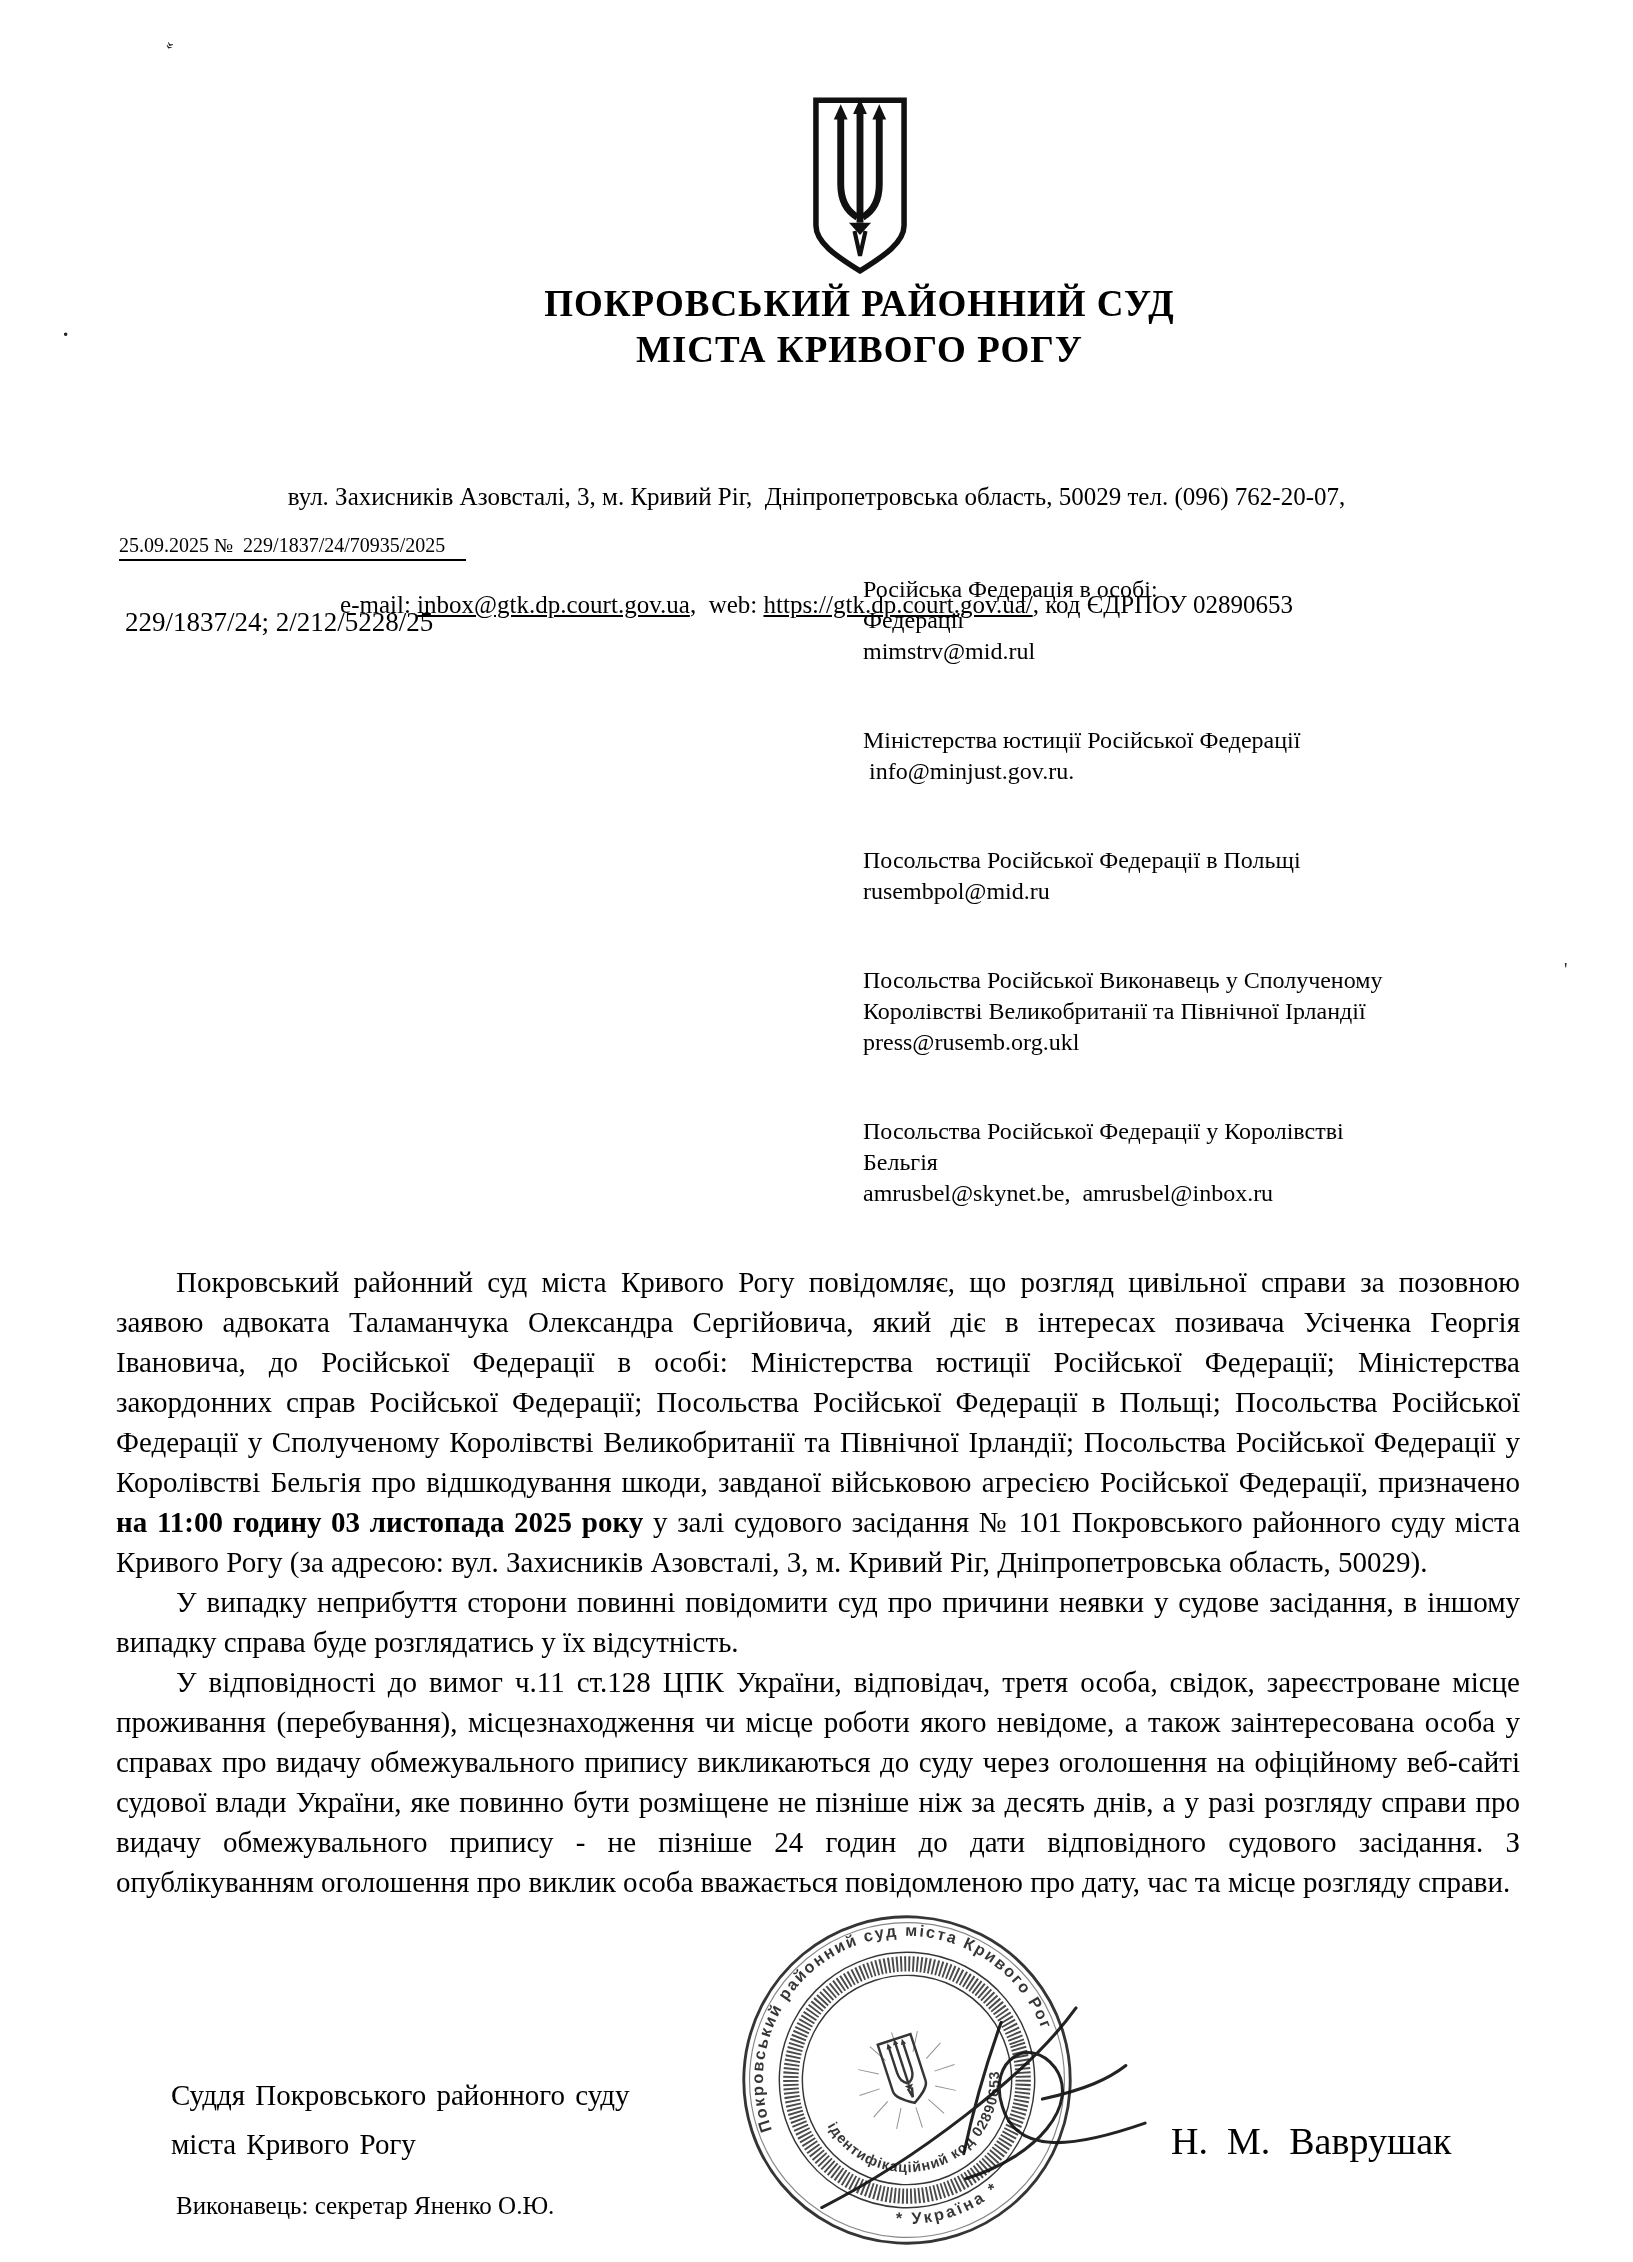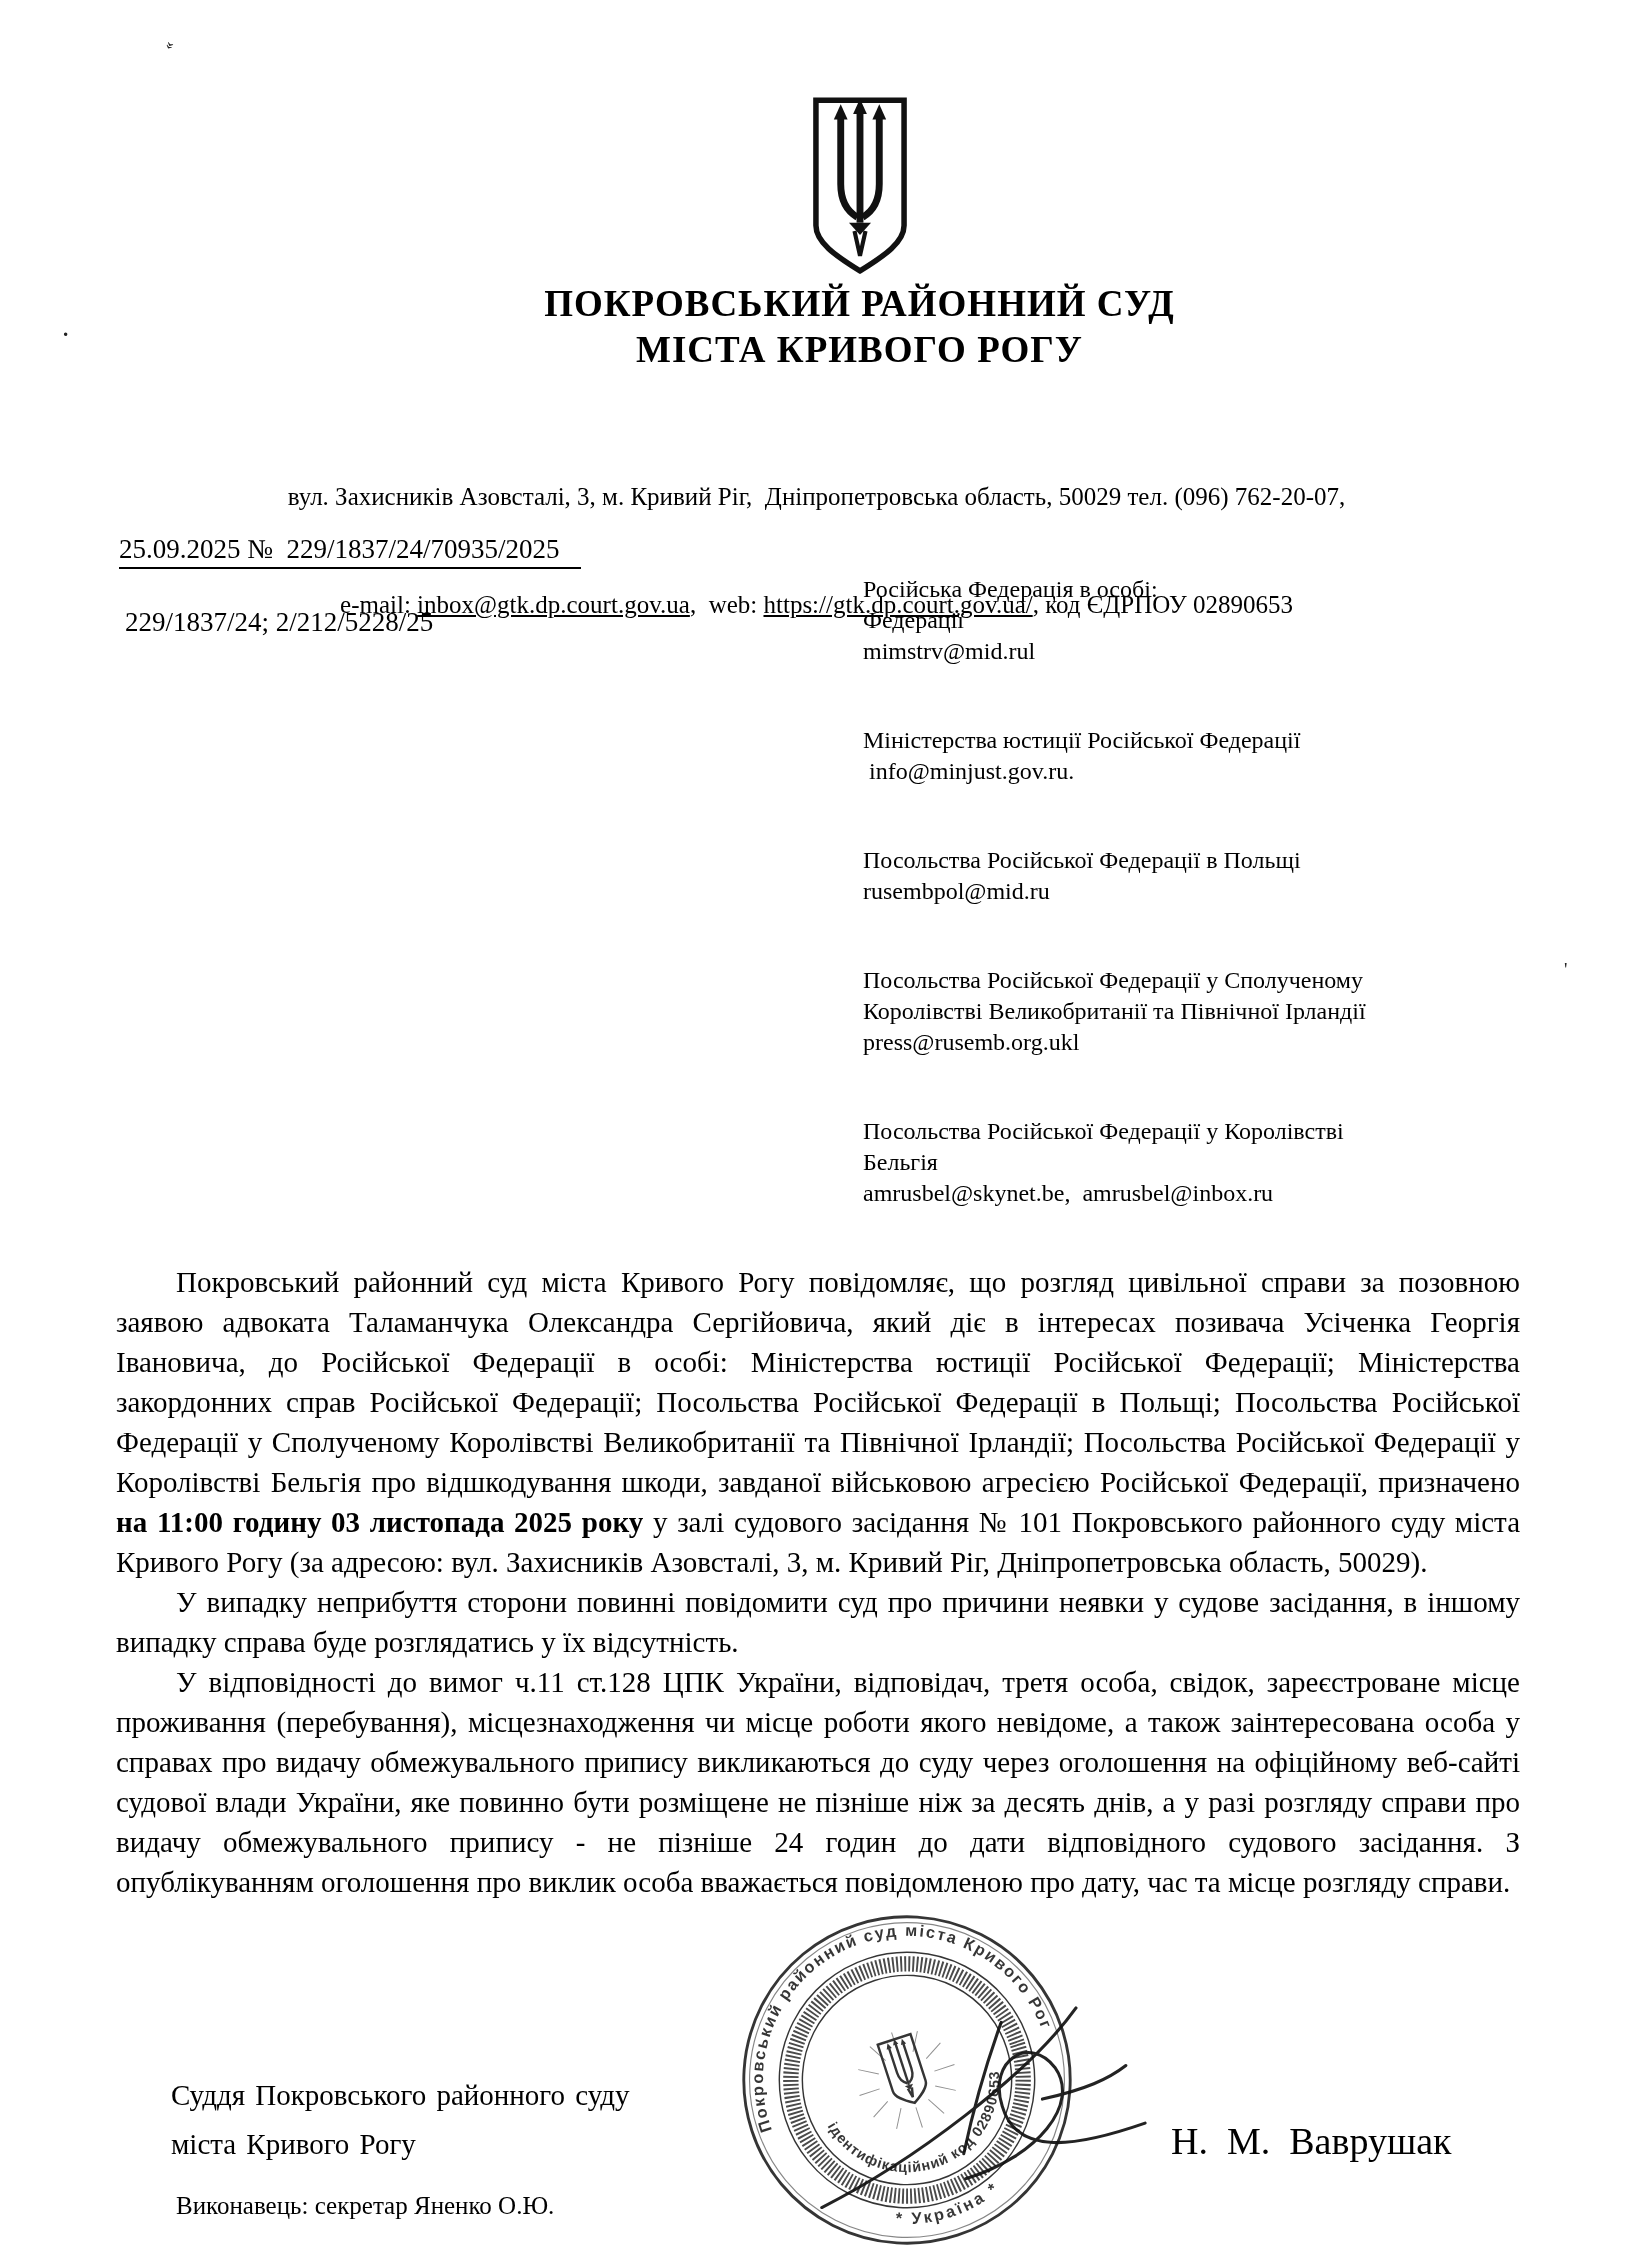--- a/index.html
+++ b/index.html
@@ -15,21 +15,21 @@
   .abs{position:absolute;}
   .artifact{color:#222;font-size:14.4px;}
   
   .emblem{left:807px;top:96px;width:106px;height:179px;}
   .title-block{left:91px;top:281px;width:1537px;text-align:center;
     font-weight:bold;font-size:37px;line-height:46px;letter-spacing:1px;}
   .address-block{left:0;top:407px;width:1633px;text-align:center;
     font-size:25px;line-height:36px;white-space:pre-wrap;}
   .address-block .u{text-decoration:underline;}
   
-  .ref-line{left:119px;top:534px;font-size:27px;white-space:pre;
+  .ref-line{left:119px;top:534px;font-size:20px;white-space:pre;
     border-bottom:2.4px solid #000;padding:0 21px 1.9px 0;}
   .case-line{left:125px;top:607px;font-size:27px;white-space:pre;}
   
   .recipients{left:863px;top:574px;width:538px;font-size:24px;line-height:31px;}
   .recipients .grp{margin:0 0 58px 0;}
   .recipients .ln{white-space:pre-wrap;}
   
   .body-text{left:116px;top:1262px;width:1404px;font-size:29px;line-height:40px;
     text-align:justify;}
   .body-text p{margin:0;text-indent:60px;}
@@ -87,21 +87,21 @@
     </div>
     <div class="grp">
       <div class="ln">Міністерства юстиції Російської Федерації</div>
       <div class="ln"> info@minjust.gov.ru.</div>
     </div>
     <div class="grp">
       <div class="ln">Посольства Російської Федерації в Польщі</div>
       <div class="ln">rusembpol@mid.ru</div>
     </div>
     <div class="grp">
-      <div class="ln">Посольства Російської Федерації у Сполученому</div>
+      <div class="ln">Посольства Російської Виконавець у Сполученому</div>
       <div class="ln">Королівстві Великобританії та Північної Ірландії</div>
       <div class="ln">press@rusemb.org.ukl</div>
     </div>
     <div class="grp">
       <div class="ln">Посольства Російської Федерації у Королівстві</div>
       <div class="ln">Бельгія</div>
       <div class="ln">amrusbel@skynet.be,  amrusbel@inbox.ru</div>
     </div>
   </div>
 

